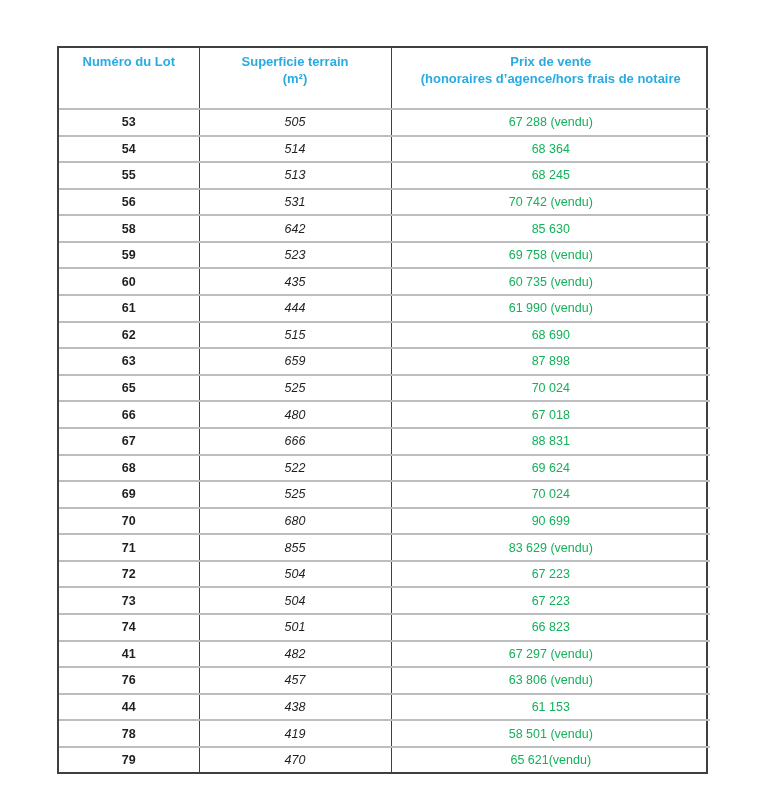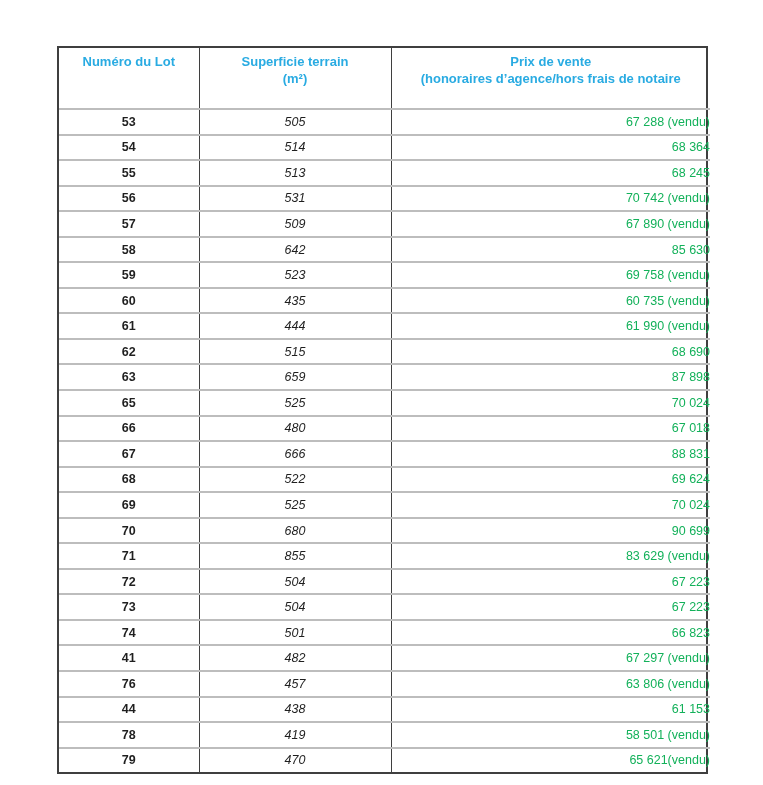--- a/index.html
+++ b/index.html
@@ -65,21 +65,20 @@
     color: #1f1f1f;
     margin-left: 37px;
   }
   table.lots td.superficie {
     font-style: italic;
     color: #1f1f1f;
     margin-left: 35px;
   }
   table.lots td.prix {
     color: #13b15a;
-    text-align: right;
   }
   .hdr-line { display: block; }
 </style>
 </head>
 <body>
 
 <div class="page">
   <div class="table-wrapper">
     <table class="lots">
       <colgroup>
@@ -117,25 +116,20 @@
             <td class="lot">55</td>
             <td class="superficie">513</td>
             <td class="prix">68 245</td>
           </tr>
           <tr>
             <td class="lot">56</td>
             <td class="superficie">531</td>
             <td class="prix">70 742 (vendu)</td>
           </tr>
           <tr>
-            <td class="lot">57</td>
-            <td class="superficie">509</td>
-            <td class="prix">67 890 (vendu)</td>
-          </tr>
-          <tr>
             <td class="lot">58</td>
             <td class="superficie">642</td>
             <td class="prix">85 630</td>
           </tr>
           <tr>
             <td class="lot">59</td>
             <td class="superficie">523</td>
             <td class="prix">69 758 (vendu)</td>
           </tr>
           <tr>

